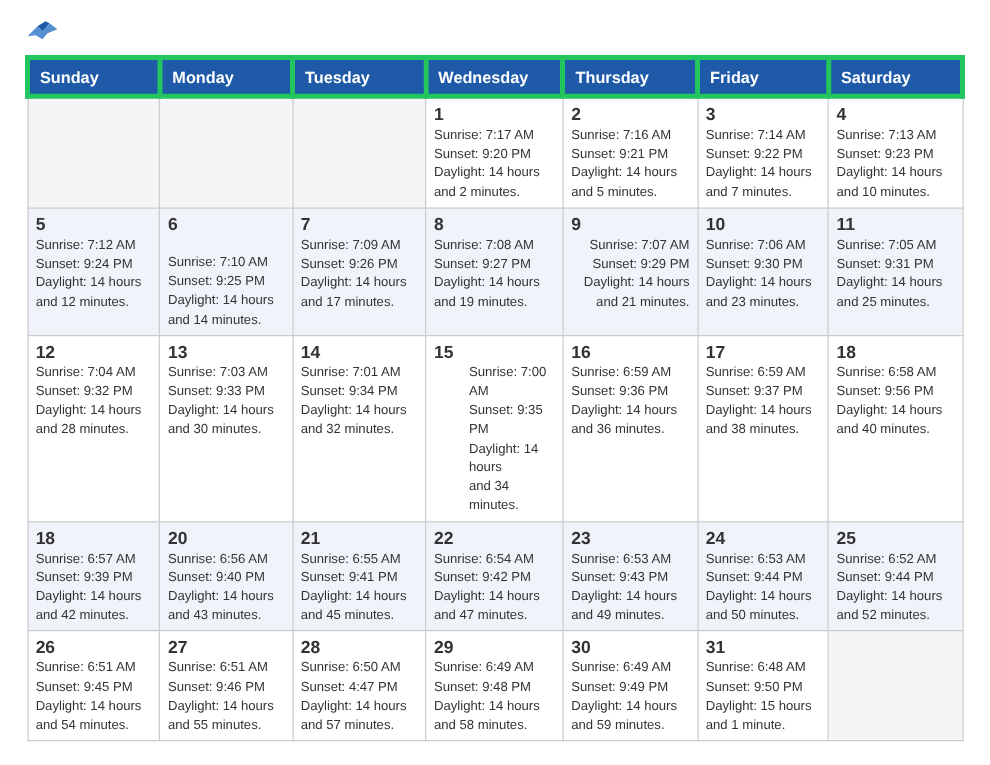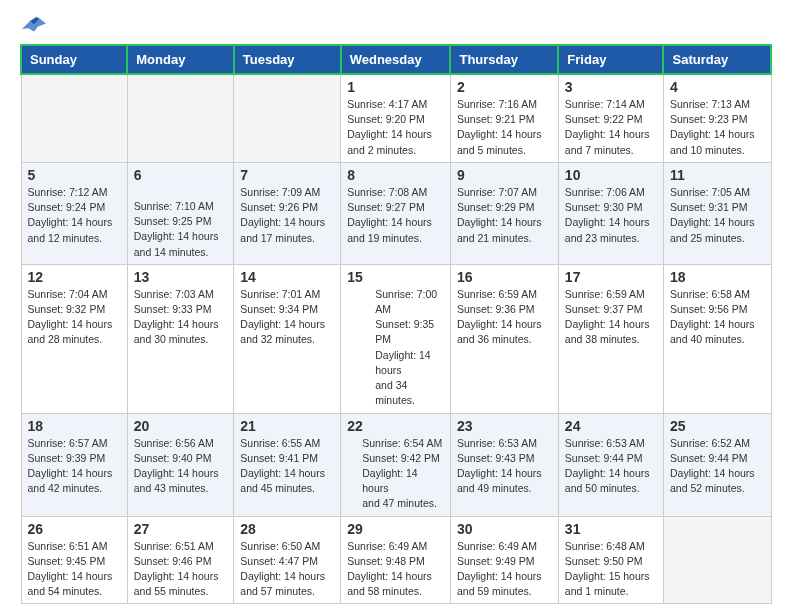--- a/index.html
+++ b/index.html
@@ -8,21 +8,21 @@
     .header { display: flex; justify-content: space-between; align-items: flex-start; margin-bottom: 10px; }
     .logo { display: flex; flex-direction: column; }
     .logo-text { display: flex; align-items: center; }
     .logo-general { font-size: 20px; font-weight: bold; color: #333; }
     .logo-blue { font-size: 20px; font-weight: bold; color: #1e5aa8; }
     .logo-icon { width: 24px; height: 18px; margin-left: 2px; }
     .title-block { text-align: right; }
     .month-title { font-size: 38px; font-weight: bold; color: #333; line-height: 1.1; }
     .location { font-size: 16px; color: #555; }
     .calendar { width: 100%; border-collapse: collapse; }
-    .calendar th { background: #1e5aa8; color: #fff; text-align: left; padding: 6px 8px; font-size: 13px; font-weight: bold; border: 2px solid #22c55e; }
+    .calendar th { background: #1e5aa8; color: #fff; text-align: left; padding: 6px 8px; font-size: 13px; font-weight: bold; border: 4px solid #22c55e; }
     .calendar td { border: 1px solid #ccc; vertical-align: top; padding: 4px 6px; width: 113px; min-height: 80px; font-size: 11px; color: #333; background: #fff; }
     .calendar td.empty { background: #f5f5f5; }
     .day-num { font-size: 14px; font-weight: bold; margin-bottom: 2px; }
     .day-info { font-size: 10.5px; line-height: 1.45; color: #333; }
     .alt-row td { background: #f0f4fa; }
   </style>
 </head>
 <body>
 
 <div class="container">
@@ -55,21 +55,21 @@
           <th>Saturday</th>
         </tr>
     </thead>
     <tbody id="calendar-body">
     <tr>
           <td class="empty"></td>
           <td class="empty"></td>
           <td class="empty"></td>
           <td>
             <div class="day-num">1</div>
-            <div class="day-info" style="white-space: pre-line;">Sunrise: 4:17 AM
+            <div class="day-info" style="white-space: pre-line;">Sunrise: 7:17 AM
 Sunset: 9:20 PM
 Daylight: 14 hours
 and 2 minutes.</div>
           </td>
           <td>
             <div class="day-num">2</div>
             <div class="day-info" style="white-space: pre-line;">Sunrise: 7:16 AM
 Sunset: 9:21 PM
 Daylight: 14 hours
 and 5 minutes.</div>
@@ -113,21 +113,21 @@
           </td>
           <td>
             <div class="day-num">8</div>
             <div class="day-info" style="white-space: pre-line;">Sunrise: 7:08 AM
 Sunset: 9:27 PM
 Daylight: 14 hours
 and 19 minutes.</div>
           </td>
           <td>
             <div class="day-num">9</div>
-            <div class="day-info" style="white-space: pre-line;">Sunrise: 7:07 AM
+            <div class="day-info" style="white-space: pre-line; text-align: right;">Sunrise: 7:07 AM
 Sunset: 9:29 PM
 Daylight: 14 hours
 and 21 minutes.</div>
           </td>
           <td>
             <div class="day-num">10</div>
             <div class="day-info" style="white-space: pre-line;">Sunrise: 7:06 AM
 Sunset: 9:30 PM
 Daylight: 14 hours
 and 23 minutes.</div>
@@ -208,21 +208,21 @@
           </td>
           <td>
             <div class="day-num">21</div>
             <div class="day-info" style="white-space: pre-line;">Sunrise: 6:55 AM
 Sunset: 9:41 PM
 Daylight: 14 hours
 and 45 minutes.</div>
           </td>
           <td>
             <div class="day-num">22</div>
-            <div class="day-info" style="white-space: pre-line; margin-left: 15px;">Sunrise: 6:54 AM
+            <div class="day-info" style="white-space: pre-line;">Sunrise: 6:54 AM
 Sunset: 9:42 PM
 Daylight: 14 hours
 and 47 minutes.</div>
           </td>
           <td>
             <div class="day-num">23</div>
             <div class="day-info" style="white-space: pre-line;">Sunrise: 6:53 AM
 Sunset: 9:43 PM
 Daylight: 14 hours
 and 49 minutes.</div>

